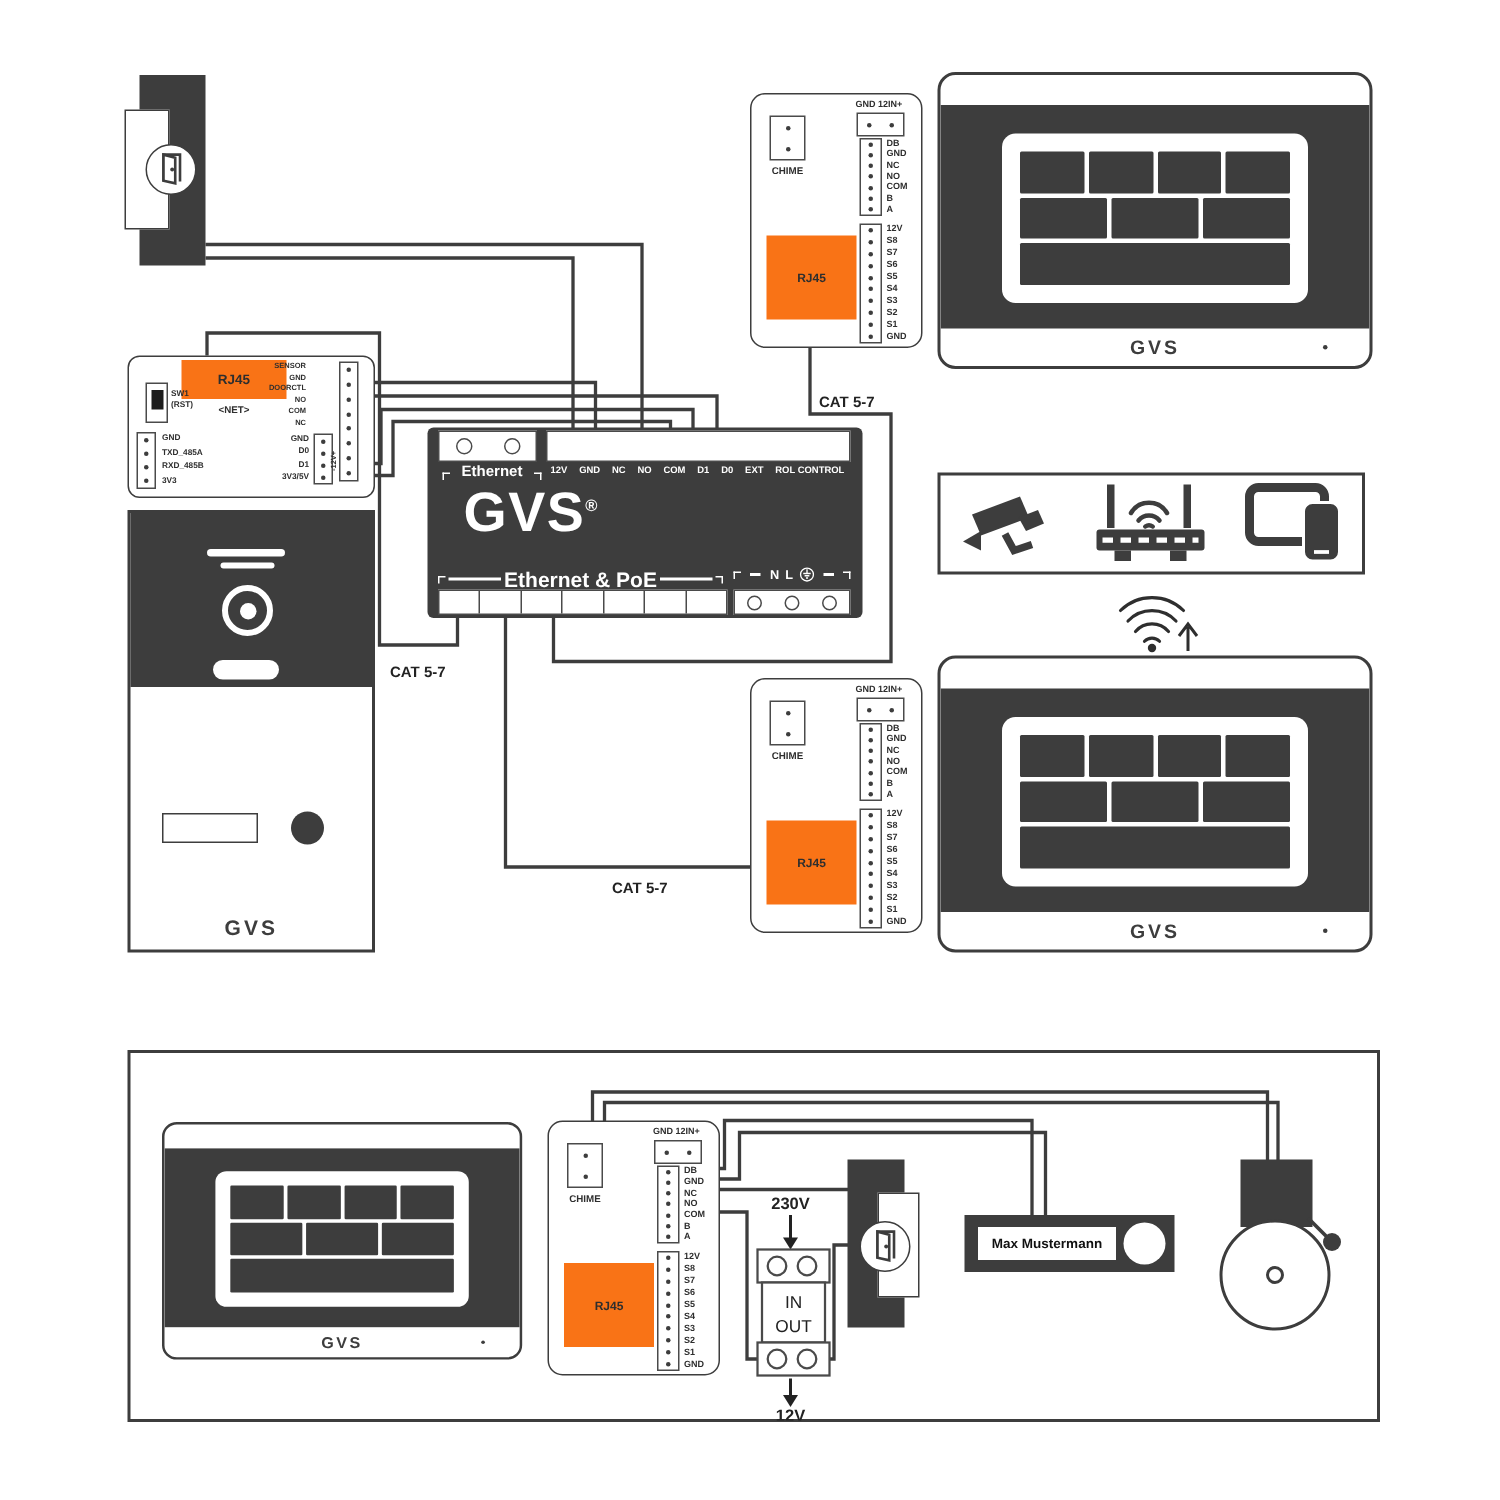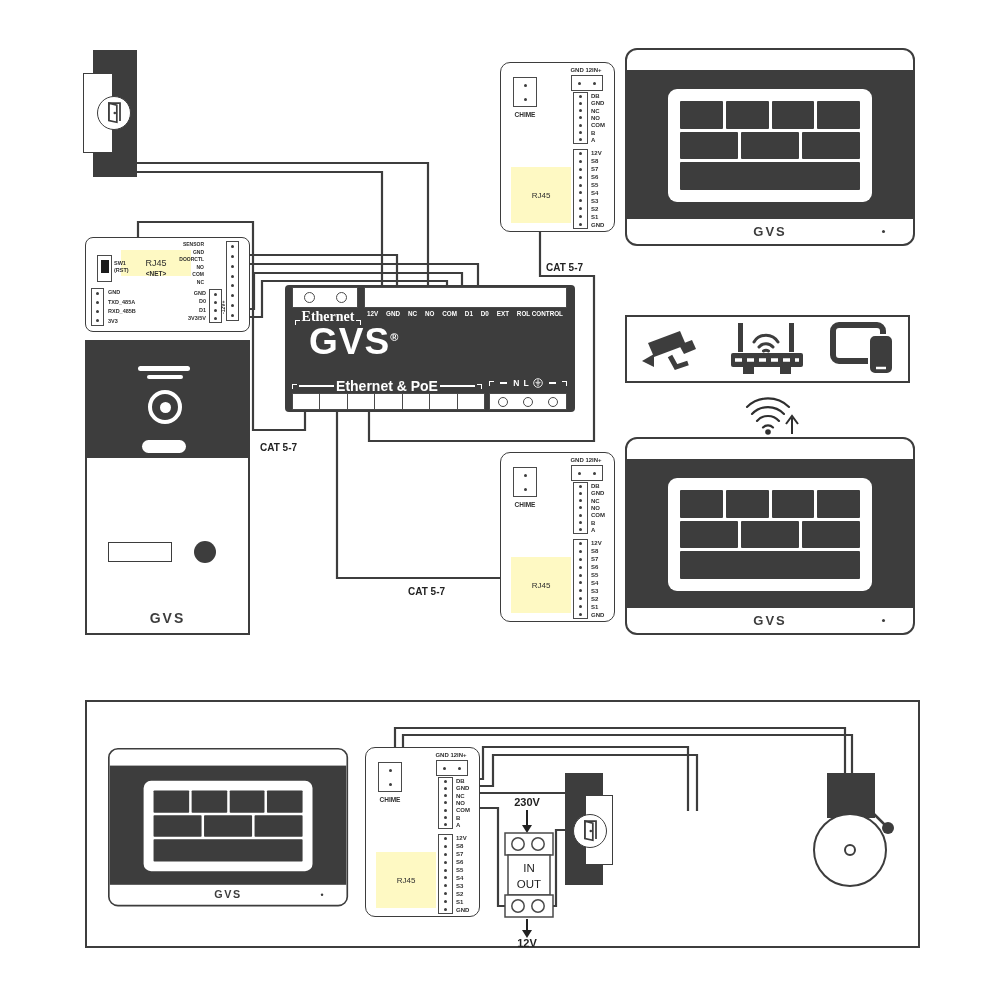--- a/index.html
+++ b/index.html
@@ -21,21 +21,21 @@
   
   .monitor{width:290px;height:198px;border:2px solid #3d3d3d;border-radius:12px;background:#fff;box-sizing:border-box;overflow:hidden;position:absolute;}
   .mon-screen{position:absolute;left:0;right:0;top:20px;bottom:25px;background:#3d3d3d;}
   .mon-frame{position:absolute;left:41px;top:19px;width:204px;height:113px;background:#fff;border-radius:9px;padding:12px;box-sizing:border-box;display:flex;flex-direction:column;gap:3px;}
   .mon-row{display:flex;gap:3px;flex:1;}
   .mon-row i{background:#3d3d3d;flex:1;border-radius:1px;}
   .mon-foot{position:absolute;left:0;right:0;bottom:0;height:25px;display:flex;align-items:center;justify-content:center;font-weight:bold;font-size:13px;letter-spacing:2px;color:#3d3d3d;}
   .mon-dot{position:absolute;right:28px;bottom:11px;width:3px;height:3px;border-radius:50%;background:#3d3d3d;}
   
   .chime{width:115px;height:170px;border:1.6px solid #3d3d3d;border-radius:10px;background:#fff;box-sizing:border-box;position:absolute;}
-  .rj45{background:#fef9c3;display:flex;align-items:center;justify-content:center;font-size:8px;font-weight:normal;color:#2e2e2e;margin-top:10px;}
+  .rj45{background:#f97316;display:flex;align-items:center;justify-content:center;font-size:8px;font-weight:bold;color:#2e2e2e;}
   
   .dc-label-row{display:flex;justify-content:space-between;color:#fff;font-weight:bold;}
   .bline{flex:1;height:1.5px;background:#fff;margin:0 2px;}
   .tick{width:4px;height:4px;border-left:1.5px solid #fff;border-bottom:0;border-top:1.5px solid #fff;}
   .tick.r{border-left:0;border-right:1.5px solid #fff;}
   .cellstrip{display:flex;}
   .cellstrip i{flex:1;border-right:1.3px solid #4a4a4a;}
   .cellstrip i:last-child{border-right:0;}
   .circ{border:1.5px solid #4a4a4a;border-radius:50%;background:#fff;box-sizing:border-box;}
   svg text{font-family:"Liberation Sans",sans-serif;}
@@ -147,21 +147,21 @@
     <div class="abs" style="left:107px;top:199px;width:22px;height:22px;border-radius:50%;background:#3d3d3d;"></div>
     <div class="abs" style="left:0;right:0;top:268px;text-align:center;font-weight:bold;font-size:14px;letter-spacing:2px;color:#3d3d3d;">GVS</div>
   </div>
 
   <div class="abs comp dark" style="left:285px;top:285px;width:290px;height:127px;border-radius:4px;">
     <div class="abs conn h" style="left:7px;top:2px;width:66px;height:21px;background:#fff;">
       <span class="circ" style="width:11px;height:11px;"></span>
       <span class="circ" style="width:11px;height:11px;"></span>
     </div>
     <div class="abs" style="left:79px;top:2px;width:203px;height:21px;border:1.3px solid #4a4a4a;background:#fff;box-sizing:border-box;"></div>
-    <div class="abs" style="left:10px;top:24px;width:66px;display:flex;align-items:flex-end;color:#fff;font-weight:bold;font-size:14px;font-family:Liberation Serif, serif;">
+    <div class="abs" style="left:10px;top:24px;width:66px;display:flex;align-items:flex-end;color:#fff;font-weight:bold;font-size:10px;">
       <span class="tick"></span>
       <span style="flex:1;text-align:center;">Ethernet</span>
       <span class="tick r"></span>
     </div>
     <div class="abs dc-label-row" style="left:82px;top:25px;width:196px;font-size:6.3px;">
         <div class="term">12V</div>
         <div class="term">GND</div>
         <div class="term">NC</div>
         <div class="term">NO</div>
         <div class="term">COM</div>
@@ -275,20 +275,24 @@
     <div class="abs box" style="left:25px;top:25px;width:28px;height:70px;border-width:1.5px;"></div>
     <div class="abs" style="left:13px;top:44px;width:32px;height:32px;border-radius:50%;background:#fff;border:1.5px solid #3d3d3d;">
       <svg width="29" height="29" viewBox="0 0 20 20" style="margin:0 0 0 2px;">
         <path d="M6.2 16.6 V4.2 H13.8 V16.6" stroke="#3d3d3d" stroke-width="1.2" fill="none"></path>
         <polygon points="6.2,4.2 11.6,5.6 11.6,17.4 6.2,16.2" fill="#fff" stroke="#3d3d3d" stroke-width="1.2"></polygon>
         <circle cx="10.2" cy="11" r="0.9" fill="#3d3d3d"></circle>
       </svg>
     </div>
   </div>
 
+  <div class="abs comp dark" style="left:643px;top:810px;width:140px;height:38px;">
+    <div class="abs" style="left:9px;top:8px;width:92px;height:22px;background:#fff;display:flex;align-items:center;justify-content:center;font-size:9px;font-weight:bold;color:#111;">Max Mustermann</div>
+    <div class="abs" style="left:106px;top:5px;width:28px;height:28px;border-radius:50%;background:#fff;"></div>
+  </div>
 
   <svg class="abs comp" width="100" height="125" viewBox="0 0 100 125" style="left:808px;top:768px;">
     <rect x="19" y="5" width="48" height="45" fill="#3d3d3d"></rect>
     <circle cx="42" cy="82" r="36" fill="#fff" stroke="#3d3d3d" stroke-width="2"></circle>
     <circle cx="42" cy="82" r="5" fill="#fff" stroke="#3d3d3d" stroke-width="2"></circle>
     <line x1="64" y1="44" x2="78" y2="58" stroke="#3d3d3d" stroke-width="2.5"></line>
     <circle cx="80" cy="60" r="6" fill="#3d3d3d"></circle>
   </svg>
 
 <div class="chime comp" style="left: 500px; top: 62px;">

